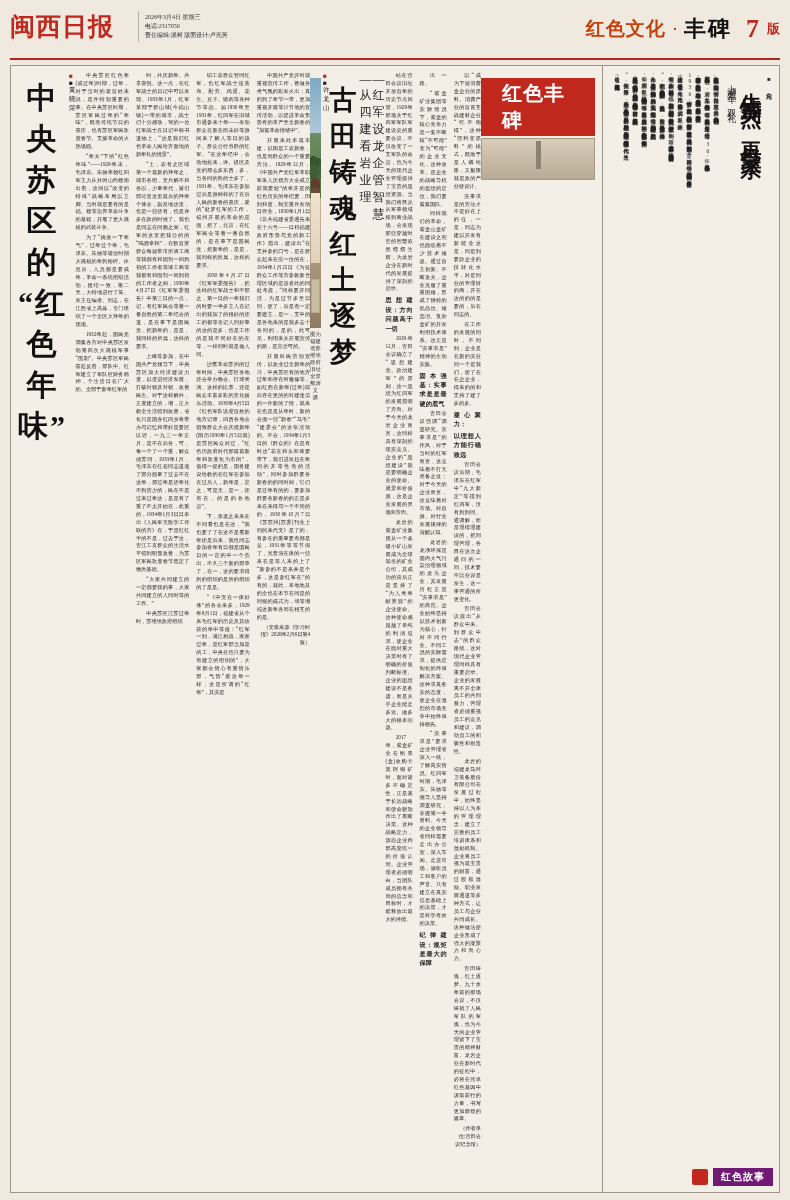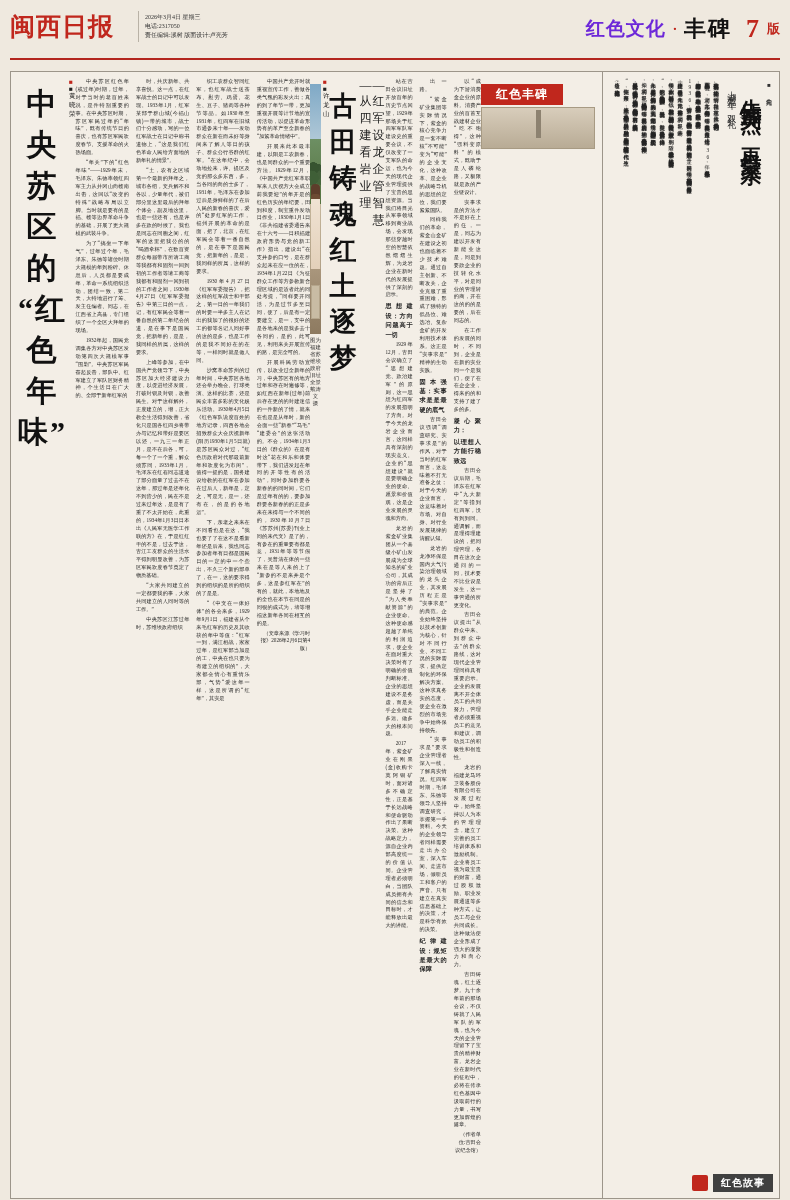--- a/index.html
+++ b/index.html
@@ -13,41 +13,41 @@
   .page{
     position:relative;width:790px;height:1200px;
     background:#efe9df;
     box-sizing:border-box;
     padding:8px 10px;
   }
   
   .masthead{
     display:flex;align-items:flex-start;
     border-bottom:2px solid #b3261e;
-    padding-bottom:4px;margin-bottom:11px;
+    padding-bottom:4px;margin-bottom:5px;
     height:52px;box-sizing:border-box;
   }
   .paper-name{
     color:#c0271d;font-size:25px;font-weight:bold;
     letter-spacing:1px;line-height:1;
     font-family:"Liberation Serif","DejaVu Serif",serif;
     padding-top:6px;width:128px;
   }
   .issue-meta{
     font-size:6px;line-height:1.5;color:#333;
     border-left:1px solid #b9b2a6;
     padding:2px 6px;margin-top:3px;width:120px;
   }
   .issue-meta div{white-space:nowrap;}
   .masthead-spacer{flex:1;}
   .section-brand{
     display:flex;align-items:center;gap:6px;
     padding-top:6px;
   }
-  .brand-red{color:#6d28d9;font-size:19px;font-weight:bold;letter-spacing:1px;}
+  .brand-red{color:#c2410c;font-size:19px;font-weight:bold;letter-spacing:1px;}
   .brand-dot{color:#c0271d;font-size:19px;}
   .brand-black{color:#111;font-size:22px;font-weight:bold;letter-spacing:2px;}
   .page-no{
     color:#c0271d;font-size:26px;font-weight:bold;margin-left:8px;
   }
   
   .frame{
     border:1px solid #9c958a;
     height:1128px;box-sizing:border-box;
     display:flex;
@@ -146,42 +146,42 @@
     writing-mode:vertical-rl;text-orientation:upright;
     font-size:5.3px;line-height:1.7;letter-spacing:0.2px;
     color:#242424;height:720px;text-align:justify;
   }
   .vbody p{margin:0 0 1px;}
   
   .logo-box{
     margin-top:6px;width:118px;height:66px;position:relative;
   }
   .logo-text{
-    color:#c0271d;font-size:12px;font-weight:bold;letter-spacing:1px;
-    background:#c0271d;color:#fff;display:inline-block;padding:2px 15px;
+    color:#c0271d;font-size:20px;font-weight:bold;letter-spacing:1px;
+    background:#c0271d;color:#fff;display:inline-block;padding:2px 21px;
   }
   .logo-monument{
     width:112px;height:40px;margin-top:2px;
     background:linear-gradient(#d8cdbb,#b8ab95);
     position:relative;border:1px solid #a79a83;
   }
   .logo-monument:after{
     content:"";position:absolute;left:48%;top:6%;width:5px;height:70%;
     background:#8d8270;
   }
   
   .story-badge{
     margin-top:auto;display:flex;align-items:center;gap:5px;
     justify-content:flex-end;
   }
   .story-badge .swatch{
     width:16px;height:16px;background:#c0271d;border-radius:2px;
   }
   .story-badge .lbl{
-    background:#404040;color:#fff;font-size:10px;font-weight:bold;
+    background:#701a75;color:#fff;font-size:10px;font-weight:bold;
     padding:2px 8px;letter-spacing:1px;
   }
   .sect-title{font-weight:bold;font-size:6.2px;margin:4px 0 2px;}
 </style>
 </head>
 <body>
 
 <div class="page">
 
   <div class="masthead">

